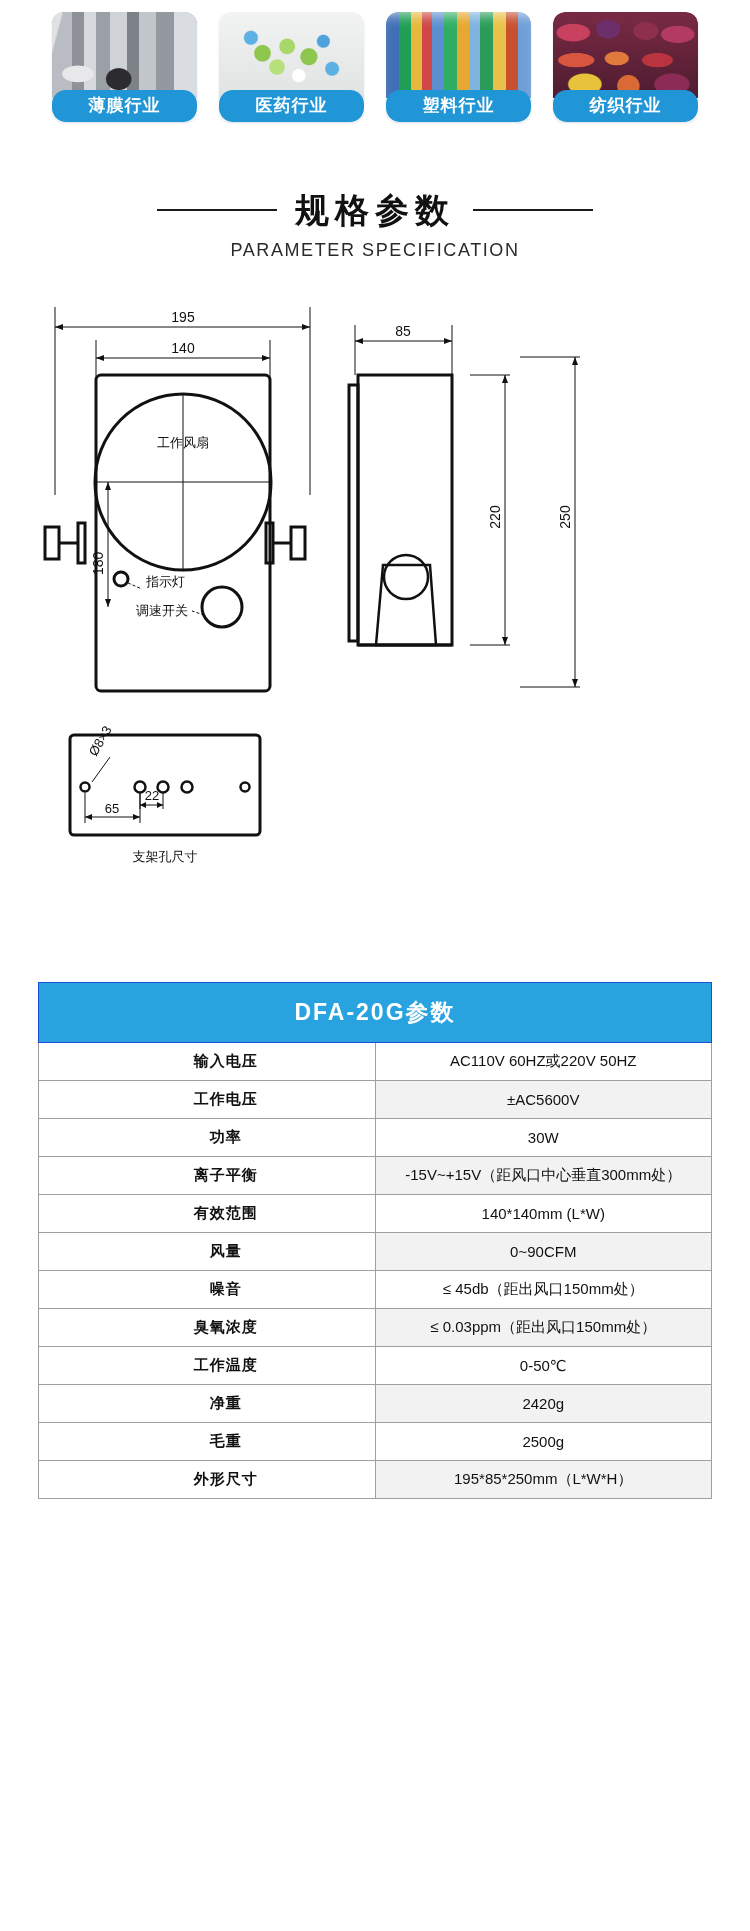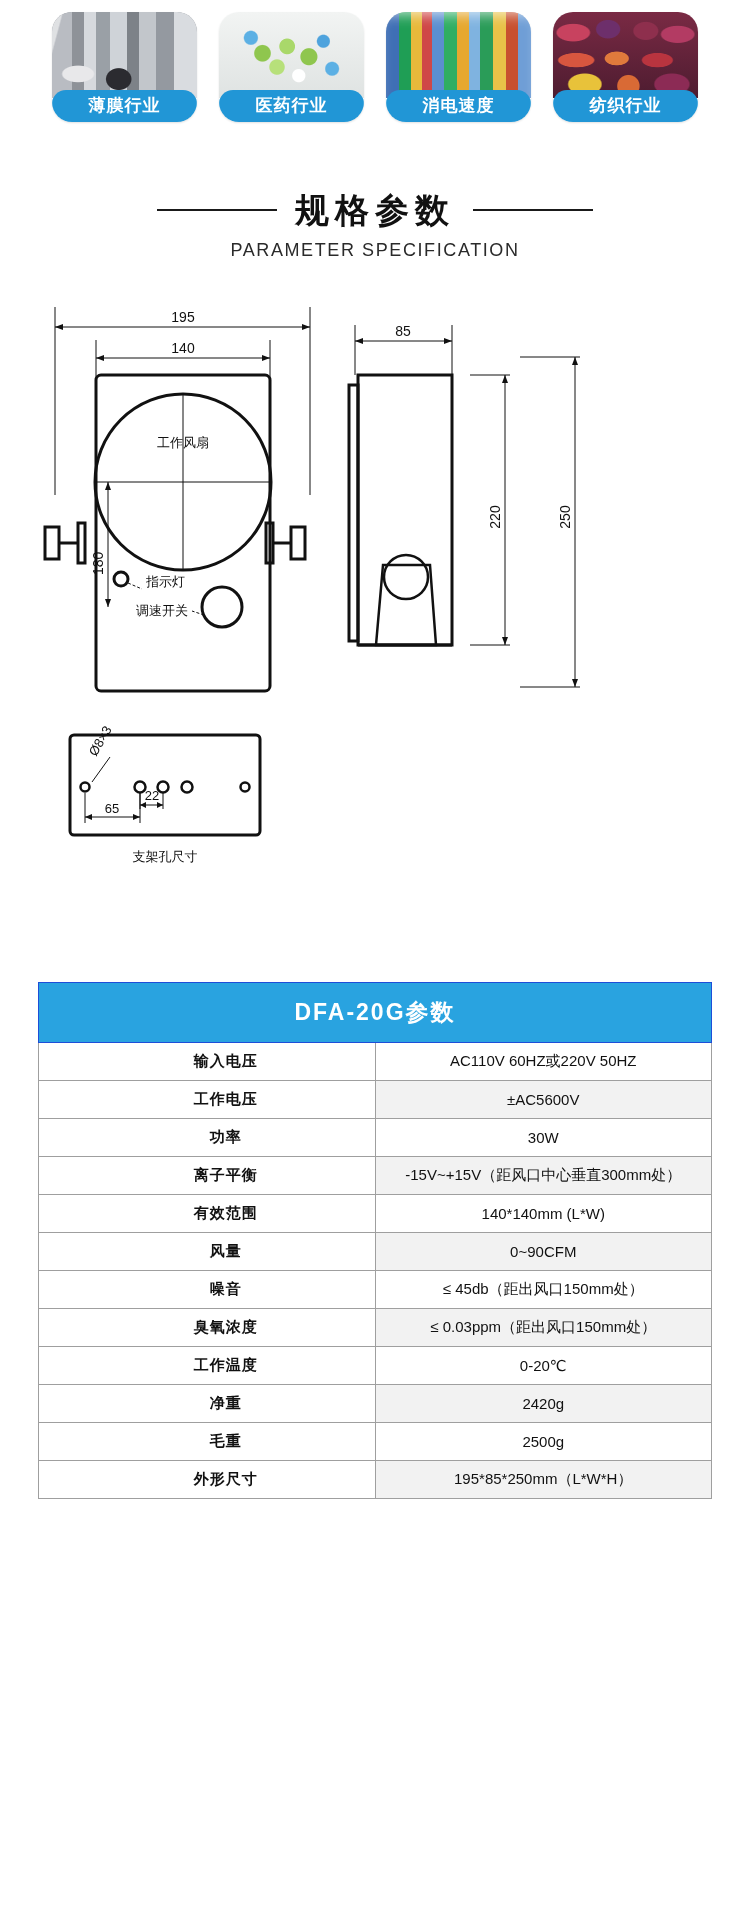--- a/index.html
+++ b/index.html
@@ -18,21 +18,21 @@
     justify-content:center;
     gap:22px;
     padding:12px 20px 0 20px;
     box-sizing:border-box;
     height:125px;
   }
   .ind-card{
     position:relative;
     width:145px;
     height:110px;
-    border-radius:20px;
+    border-radius:12px;
     overflow:hidden;
     box-shadow:0 1px 2px rgba(0,0,0,.12);
   }
   .ind-photo{
     position:absolute;
     left:0;right:0;top:0;
     height:86px;
     border-radius:12px 12px 0 0;
     overflow:hidden;
   }
@@ -204,21 +204,21 @@
       <div class="ind-photo">
         <div class="photo-pharma"></div>
       </div>
       <div class="ind-label">医药行业</div>
     </div>
 
     <div class="ind-card">
       <div class="ind-photo">
         <div class="photo-plastic"></div>
       </div>
-      <div class="ind-label">消电速度</div>
+      <div class="ind-label">塑料行业</div>
     </div>
 
     <div class="ind-card">
       <div class="ind-photo">
         <div class="photo-textile"></div>
       </div>
       <div class="ind-label">纺织行业</div>
     </div>
 
   </div>
@@ -370,21 +370,21 @@
         <tr>
           <td class="k">噪音</td>
           <td class="v">≤ 45db（距出风口150mm处）</td>
         </tr>
         <tr>
           <td class="k">臭氧浓度</td>
           <td class="v">≤ 0.03ppm（距出风口150mm处）</td>
         </tr>
         <tr>
           <td class="k">工作温度</td>
-          <td class="v">0-20℃</td>
+          <td class="v">0-50℃</td>
         </tr>
         <tr>
           <td class="k">净重</td>
           <td class="v">2420g</td>
         </tr>
         <tr>
           <td class="k">毛重</td>
           <td class="v">2500g</td>
         </tr>
         <tr>

